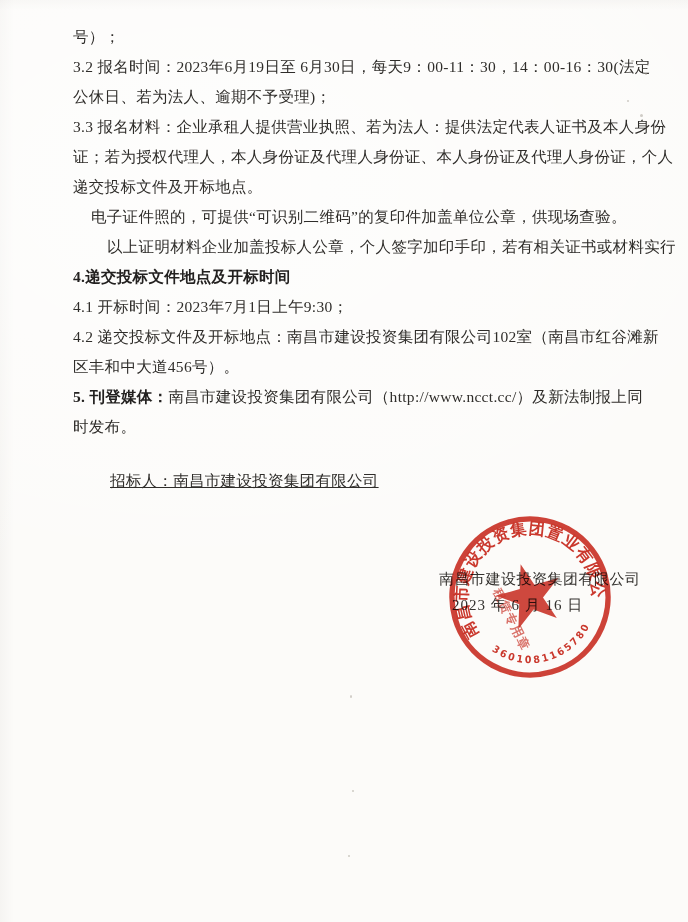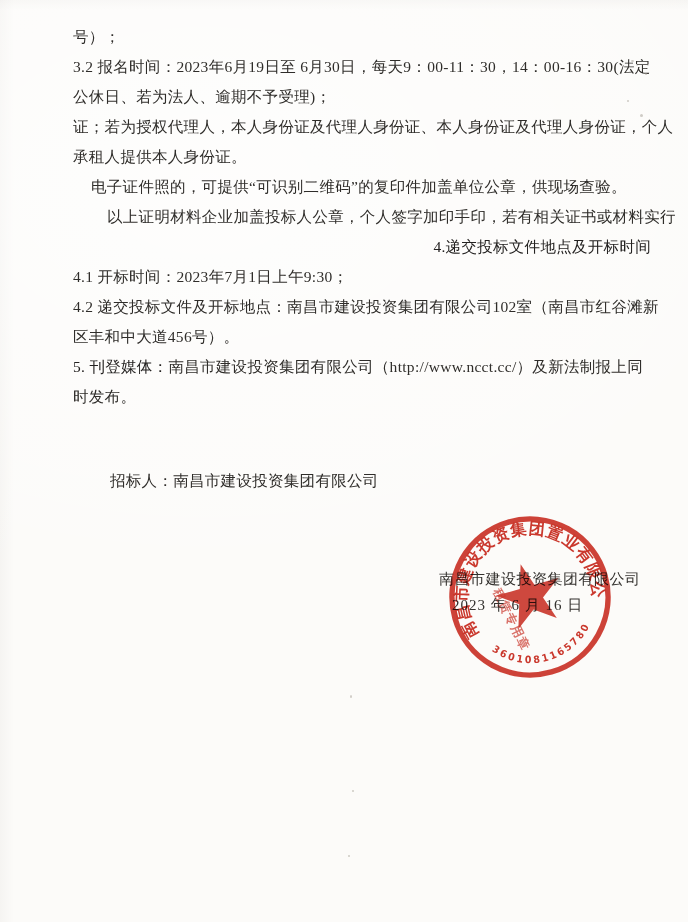--- a/index.html
+++ b/index.html
@@ -18,27 +18,27 @@
     overflow:hidden;
   }
   .doc {
     position:absolute; left:73px; top:22px; width:578px;
   }
   .line {
     margin:0; height:30px; line-height:30px;
     font-size:15.5px; letter-spacing:.3px; white-space:nowrap;
     color:#2f2d2a;
   }
-  .line .b, .line.bold { font-weight:normal; color:#232120;text-align:right; }
+  .line .b, .line.bold { font-weight:bold; color:#232120; }
   .indent2 { text-indent:34px; }
   .indent1 { text-indent:18px; }
   .contact {
     position:absolute; left:110px; top:466px;
   }
-  .contact .line { height:29px; line-height:29px; font-size:15.5px; }
+  .contact .line { height:29px; line-height:29px; font-size:15.5px;text-decoration:underline; }
   .signoff-company {
     position:absolute; left:411px; top:570px;
     font-size:15px; letter-spacing:.5px; white-space:nowrap; color:#33312e;margin-left:28px;
   }
   .signoff-date {
     position:absolute; left:452px; top:596px;
     font-size:15px; letter-spacing:1px; white-space:nowrap; color:#33312e;
   }
   .seal {
     position:absolute; left:446px; top:513px; width:168px; height:168px;
@@ -49,22 +49,23 @@
 </style>
 </head>
 <body>
 
 <div class="page">
 
   <div class="doc">
     <p class="line">号）；</p>
     <p class="line">3.2 报名时间：2023年6月19日至 6月30日，每天9：00-11：30，14：00-16：30(法定</p>
     <p class="line">公休日、若为法人、逾期不予受理)；</p>
+    <p class="line">3.3 报名材料：企业承租人提供营业执照、若为法人：提供法定代表人证书及本人身份</p>
     <p class="line">证；若为授权代理人，本人身份证及代理人身份证、本人身份证及代理人身份证，个人</p>
-    <p class="line">承租人提供本人身份证。</p>
+    <p class="line">递交投标文件及开标地点。</p>
     <p class="line indent1">电子证件照的，可提供“可识别二维码”的复印件加盖单位公章，供现场查验。</p>
     <p class="line indent2">以上证明材料企业加盖投标人公章，个人签字加印手印，若有相关证书或材料实行</p>
     <p class="line bold">4.递交投标文件地点及开标时间</p>
     <p class="line">4.1 开标时间：2023年7月1日上午9:30；</p>
     <p class="line">4.2 递交投标文件及开标地点：南昌市建设投资集团有限公司102室（南昌市红谷滩新</p>
     <p class="line">区丰和中大道456号）。</p>
     <p class="line">
       <span class="b">5. 刊登媒体：</span><span>南昌市建设投资集团有限公司（http://www.ncct.cc/）及新法制报上同</span>
     </p>
     <p class="line">时发布。</p>

